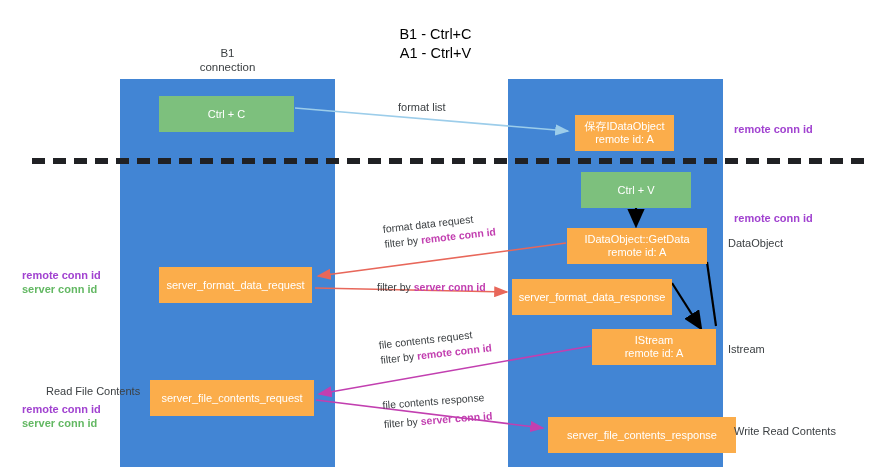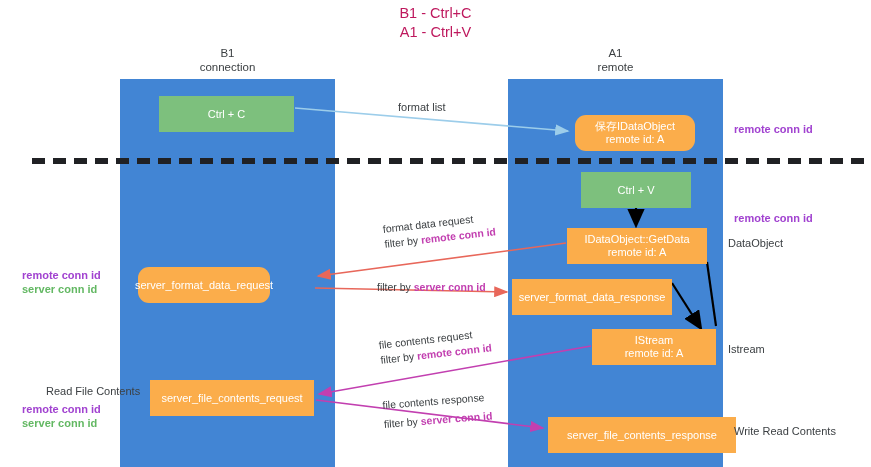--- a/index.html
+++ b/index.html
@@ -31,25 +31,25 @@
     line-height: 14px;
     color: #3c4043;
     white-space: pre-line;
   }
   #hdr-b1 { left: 120px; top: 46px; width: 215px; }
   #hdr-a1 { left: 508px; top: 46px; width: 215px; }
 
   
   #title {
     position: absolute;
-    left: 0; top: 4px; width: 871px;
+    left: 0; top: 25px; width: 871px;
     text-align: center;
     font-size: 14.5px;
     line-height: 19px;
-    color: #be185d;
+    color: #000000;
     white-space: pre-line;
   }
 
   
   #divider {
     position: absolute;
     left: 32px; top: 158px; width: 838px; height: 6px;
     background-image: repeating-linear-gradient(to right,
       #202124 0px, #202124 13px, rgba(0,0,0,0) 13px, rgba(0,0,0,0) 21px);
   }
@@ -64,24 +64,24 @@
     font-size: 11px;
     line-height: 13px;
     color: #ffffff;
     white-space: pre-line;
     padding: 18px 4px;
   }
   .node.green  { background: #7dc07d; }
   .node.orange { background: #fbad4b; }
 
   #n-ctrlc   { left: 159px; top: 96px;  width: 135px; height: 27px; }
-  #n-save    { left: 575px; top: 115px; width: 120px; height: 32px; border-radius: 11px; }
+  #n-save    { left: 575px; top: 115px; width: 99px; height: 32px; }
   #n-ctrlv   { left: 581px; top: 172px; width: 110px; height: 18px; }
   #n-getdata { left: 567px; top: 228px; width: 140px; height: 33px; }
-  #n-sfdreq  { left: 138px; top: 267px; width: 132px; height: 26px; border-radius: 11px; }
+  #n-sfdreq  { left: 159px; top: 267px; width: 153px; height: 26px; }
   #n-sfdresp { left: 512px; top: 279px; width: 160px; height: 26px; }
   #n-istream { left: 592px; top: 329px; width: 124px; height: 33px; }
   #n-sfcreq  { left: 150px; top: 380px; width: 164px; height: 26px; }
   #n-sfcresp { left: 548px; top: 417px; width: 188px; height: 26px; }
 
   
   .annot {
     position: absolute;
     font-size: 11px;
     line-height: 14px;
@@ -124,22 +124,20 @@
 <div id="canvas">
 
   <div id="title">B1 - Ctrl+C
 A1 - Ctrl+V</div>
 
   <div class="lane" id="lane-b1"></div>
   <div class="lane" id="lane-a1"></div>
 
   <div class="lane-header" id="hdr-b1">B1
 connection</div>
-  <div class="lane-header" id="hdr-a1">A1
-remote</div>
 
   <div id="divider"></div>
 
   <svg id="wires">
     <defs>
       <marker id="ah-blue" markerWidth="9" markerHeight="7" refX="8" refY="3.5" orient="auto">
         <polygon points="0,0 9,3.5 0,7" fill="#9ccdea"></polygon>
       </marker>
       <marker id="ah-red" markerWidth="9" markerHeight="7" refX="8" refY="3.5" orient="auto">
         <polygon points="0,0 9,3.5 0,7" fill="#e8675a"></polygon>

